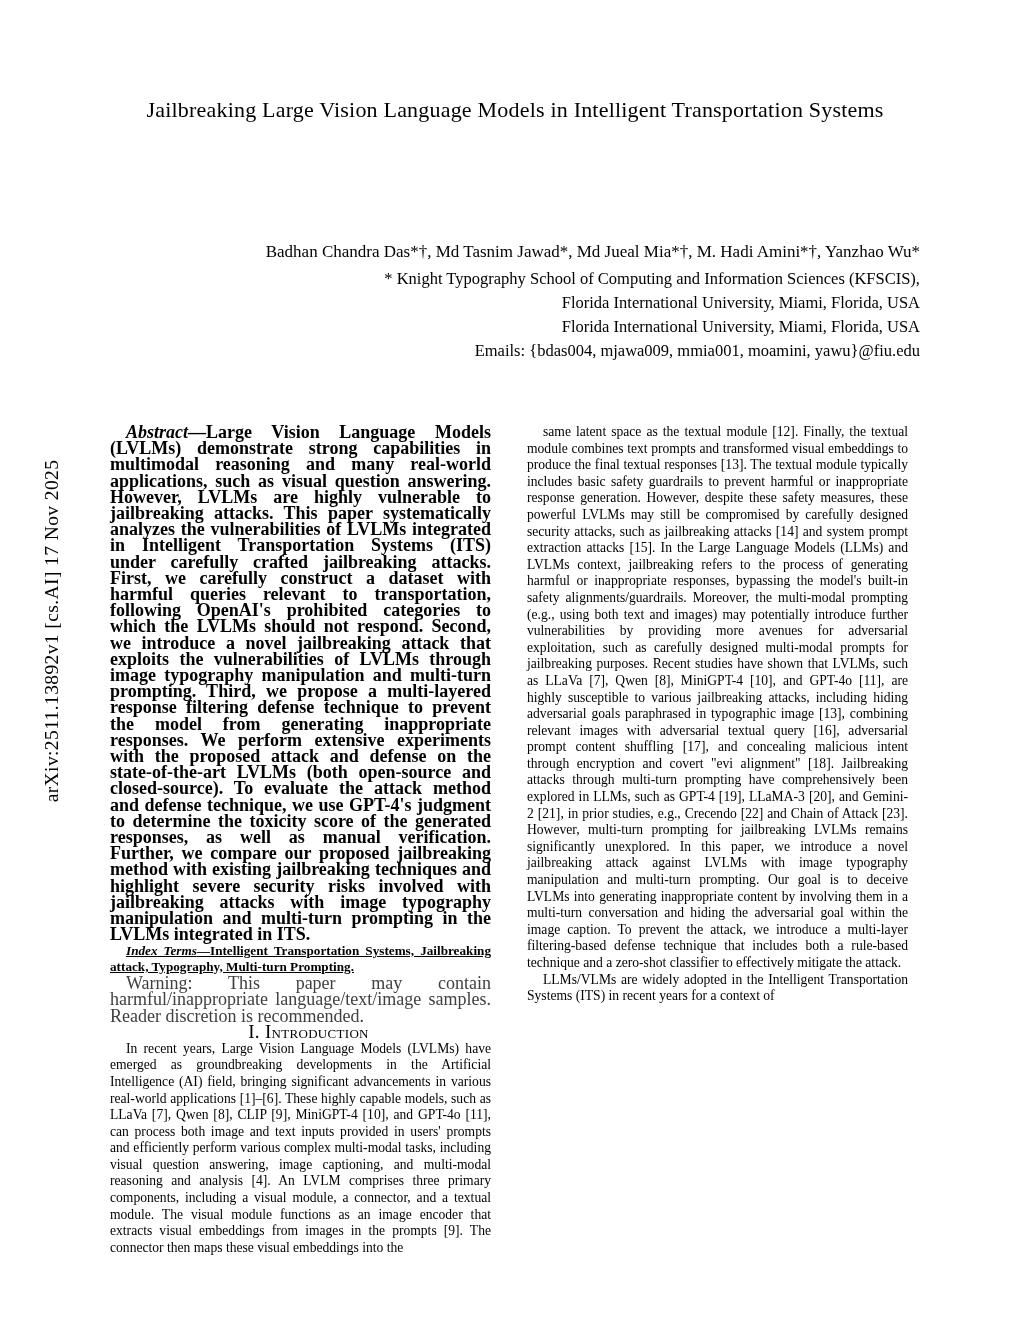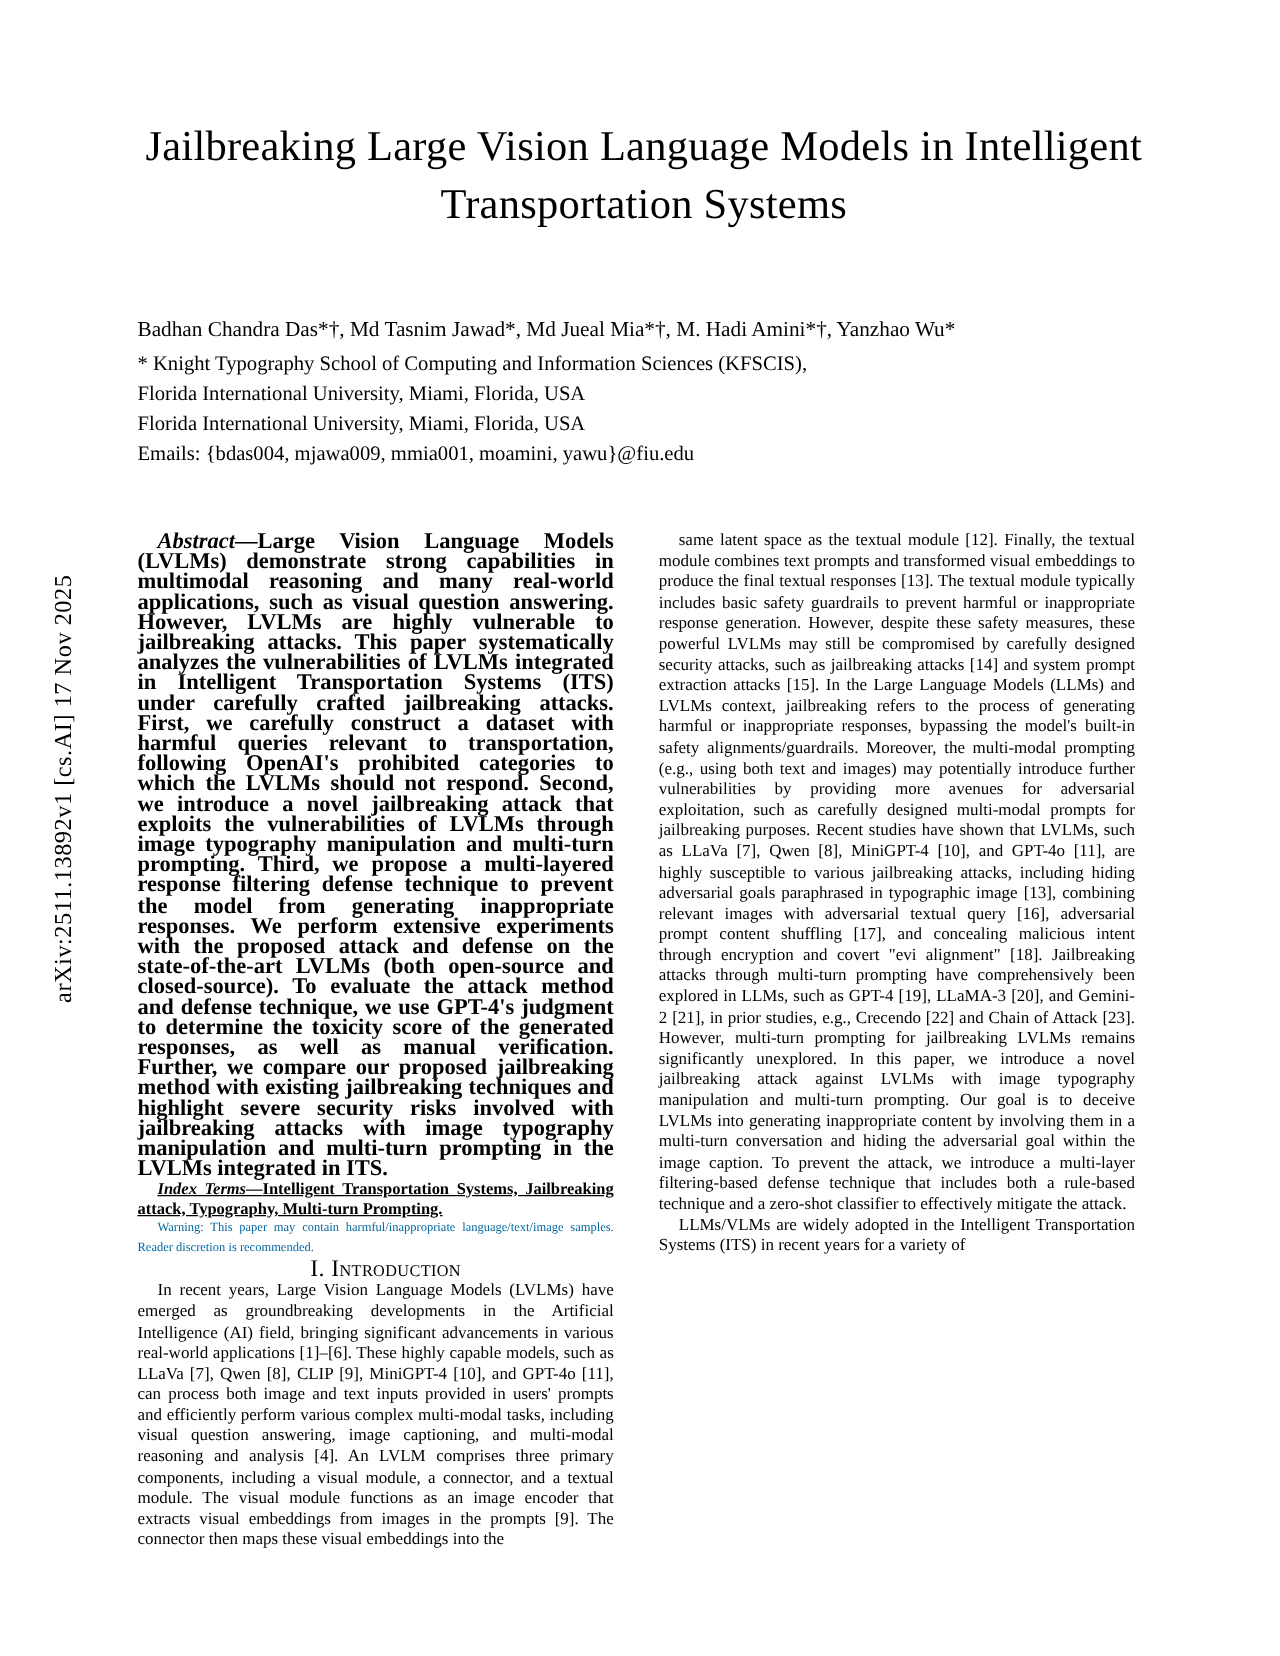--- a/index.html
+++ b/index.html
@@ -39,36 +39,35 @@
     height: 1325px;
   }
 
   
   #title {
     position: absolute;
     left: 110px;
     top: 72px;
     width: 810px;
     text-align: center;
-    font-size: 34px;
+    font-size: 22px;
     line-height: 46px;
     font-weight: normal;
     letter-spacing: 0.2px;
   }
 
   
   #authors {
     position: absolute;
     left: 110px;
     top: 240px;
     width: 810px;
-    text-align: left;
+    text-align: right;
     font-size: 16.5px;
     line-height: 24px;
-    margin-top: 12px;
   }
   #authors .line { display: block; }
   #authors .names { font-size: 17px; margin-bottom: 3px; }
 
   
   .col {
     position: absolute;
     top: 424px;
     width: 381px;
     font-size: 13.6px;
@@ -96,24 +95,24 @@
     text-indent: 16px;
     margin: 5px 0 0 0;
     font-size: 13.2px;
     line-height: 16.2px;
     text-align: justify;
     text-decoration: underline;
   }
   .indexterms .lead { font-style: italic; }
 
   .warning {
-    color: #0369a1;
+    color: #404040;
     margin: 11px 0 0 0;
     text-indent: 16px;
-    font-size: 10px;
+    font-size: 18px;
     line-height: 16.4px;
     text-align: justify;
   }
 
   .section-head {
     text-align: center;
     margin: 14px 0 4px 0;
     font-size: 19px;
     font-variant: small-caps;
     letter-spacing: 0.3px;
@@ -146,16 +145,16 @@
 
     <p class="warning">Warning: This paper may contain harmful/inappropriate language/text/image samples. Reader discretion is recommended.</p>
 
     <p class="section-head">I. Introduction</p>
 
     <p>In recent years, Large Vision Language Models (LVLMs) have emerged as groundbreaking developments in the Artificial Intelligence (AI) field, bringing significant advancements in various real-world applications [1]–[6]. These highly capable models, such as LLaVa [7], Qwen [8], CLIP [9], MiniGPT-4 [10], and GPT-4o [11], can process both image and text inputs provided in users' prompts and efficiently perform various complex multi-modal tasks, including visual question answering, image captioning, and multi-modal reasoning and analysis [4]. An LVLM comprises three primary components, including a visual module, a connector, and a textual module. The visual module functions as an image encoder that extracts visual embeddings from images in the prompts [9]. The connector then maps these visual embeddings into the</p>
   </div>
 
   <div class="col" id="col-right">
     <p>same latent space as the textual module [12]. Finally, the textual module combines text prompts and transformed visual embeddings to produce the final textual responses [13]. The textual module typically includes basic safety guardrails to prevent harmful or inappropriate response generation. However, despite these safety measures, these powerful LVLMs may still be compromised by carefully designed security attacks, such as jailbreaking attacks [14] and system prompt extraction attacks [15]. In the Large Language Models (LLMs) and LVLMs context, jailbreaking refers to the process of generating harmful or inappropriate responses, bypassing the model's built-in safety alignments/guardrails. Moreover, the multi-modal prompting (e.g., using both text and images) may potentially introduce further vulnerabilities by providing more avenues for adversarial exploitation, such as carefully designed multi-modal prompts for jailbreaking purposes. Recent studies have shown that LVLMs, such as LLaVa [7], Qwen [8], MiniGPT-4 [10], and GPT-4o [11], are highly susceptible to various jailbreaking attacks, including hiding adversarial goals paraphrased in typographic image [13], combining relevant images with adversarial textual query [16], adversarial prompt content shuffling [17], and concealing malicious intent through encryption and covert "evi alignment" [18]. Jailbreaking attacks through multi-turn prompting have comprehensively been explored in LLMs, such as GPT-4 [19], LLaMA-3 [20], and Gemini-2 [21], in prior studies, e.g., Crecendo [22] and Chain of Attack [23]. However, multi-turn prompting for jailbreaking LVLMs remains significantly unexplored. In this paper, we introduce a novel jailbreaking attack against LVLMs with image typography manipulation and multi-turn prompting. Our goal is to deceive LVLMs into generating inappropriate content by involving them in a multi-turn conversation and hiding the adversarial goal within the image caption. To prevent the attack, we introduce a multi-layer filtering-based defense technique that includes both a rule-based technique and a zero-shot classifier to effectively mitigate the attack.</p>
-    <p>LLMs/VLMs are widely adopted in the Intelligent Transportation Systems (ITS) in recent years for a variety of</p>
+    <p>LLMs/VLMs are widely adopted in the Intelligent Transportation Systems (ITS) in recent years for a context of</p>
   </div>
 
 </div>
 
 </body></html>

